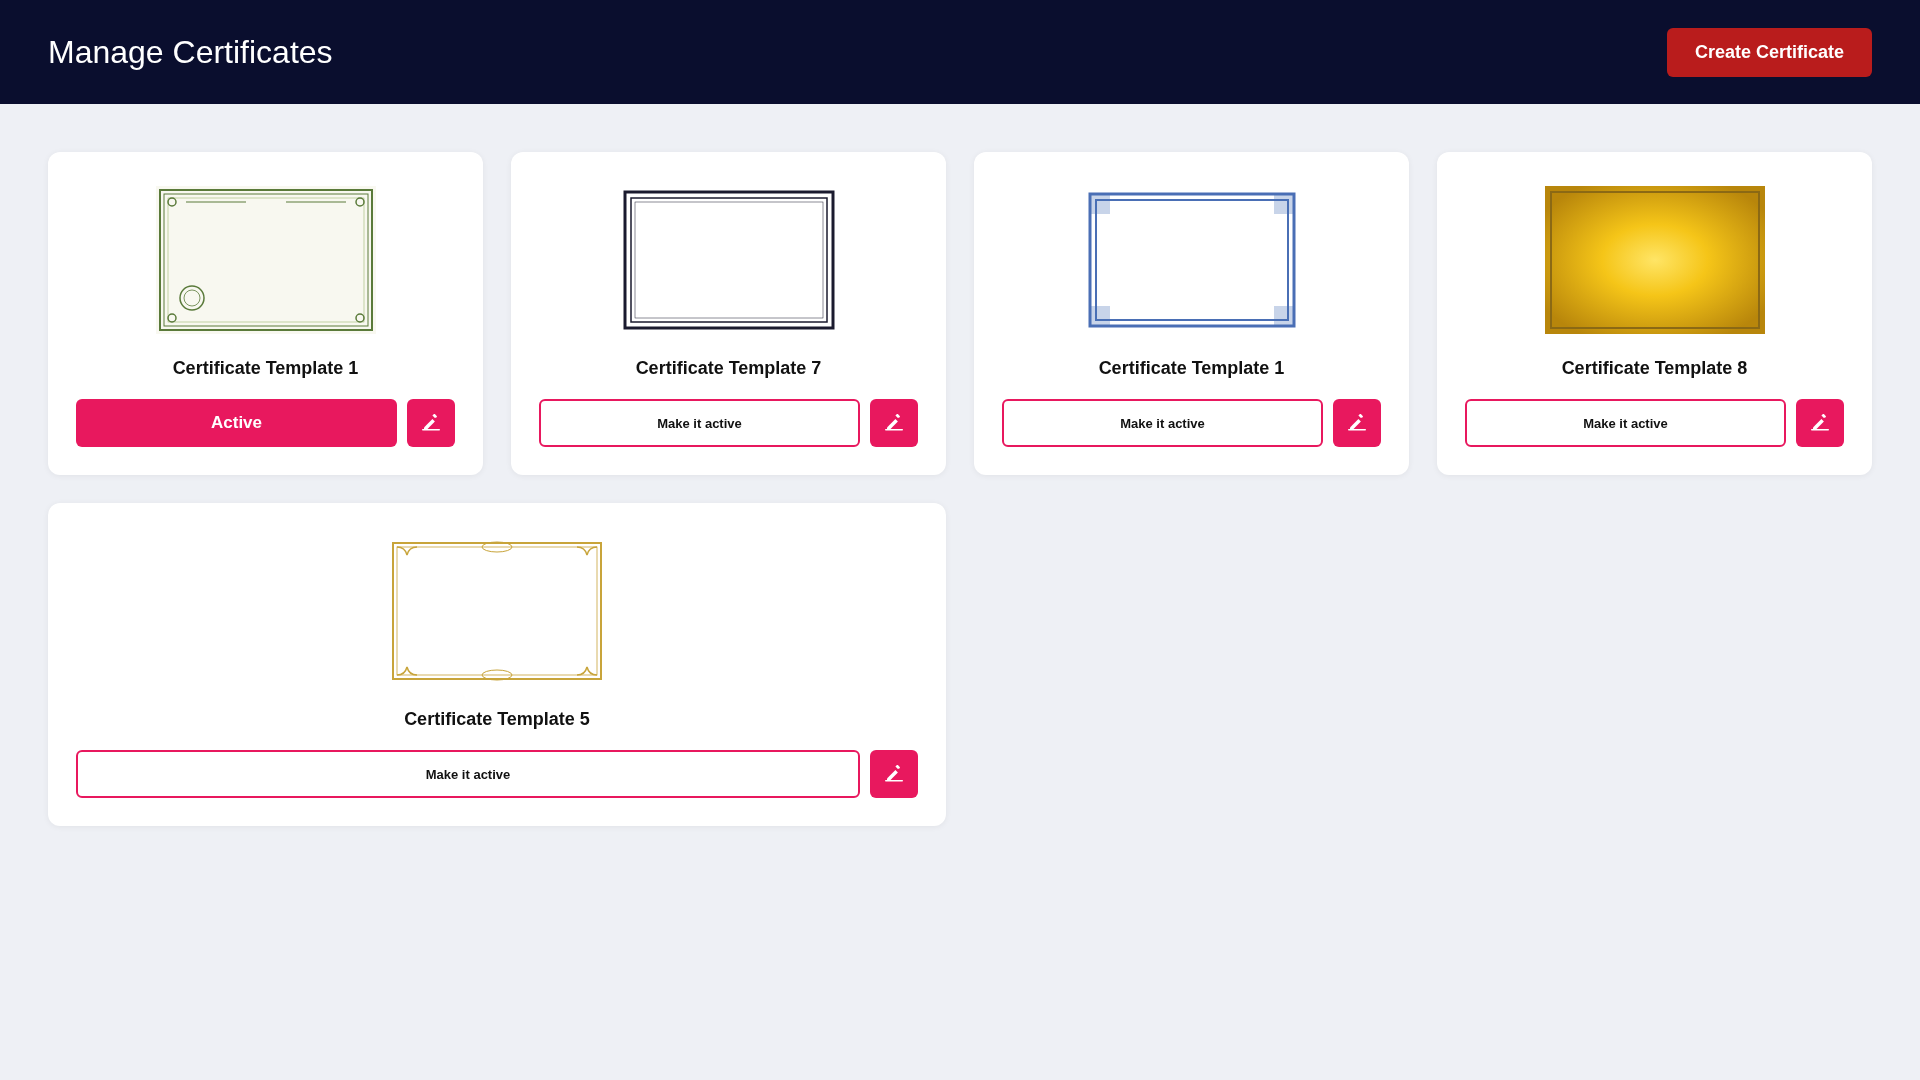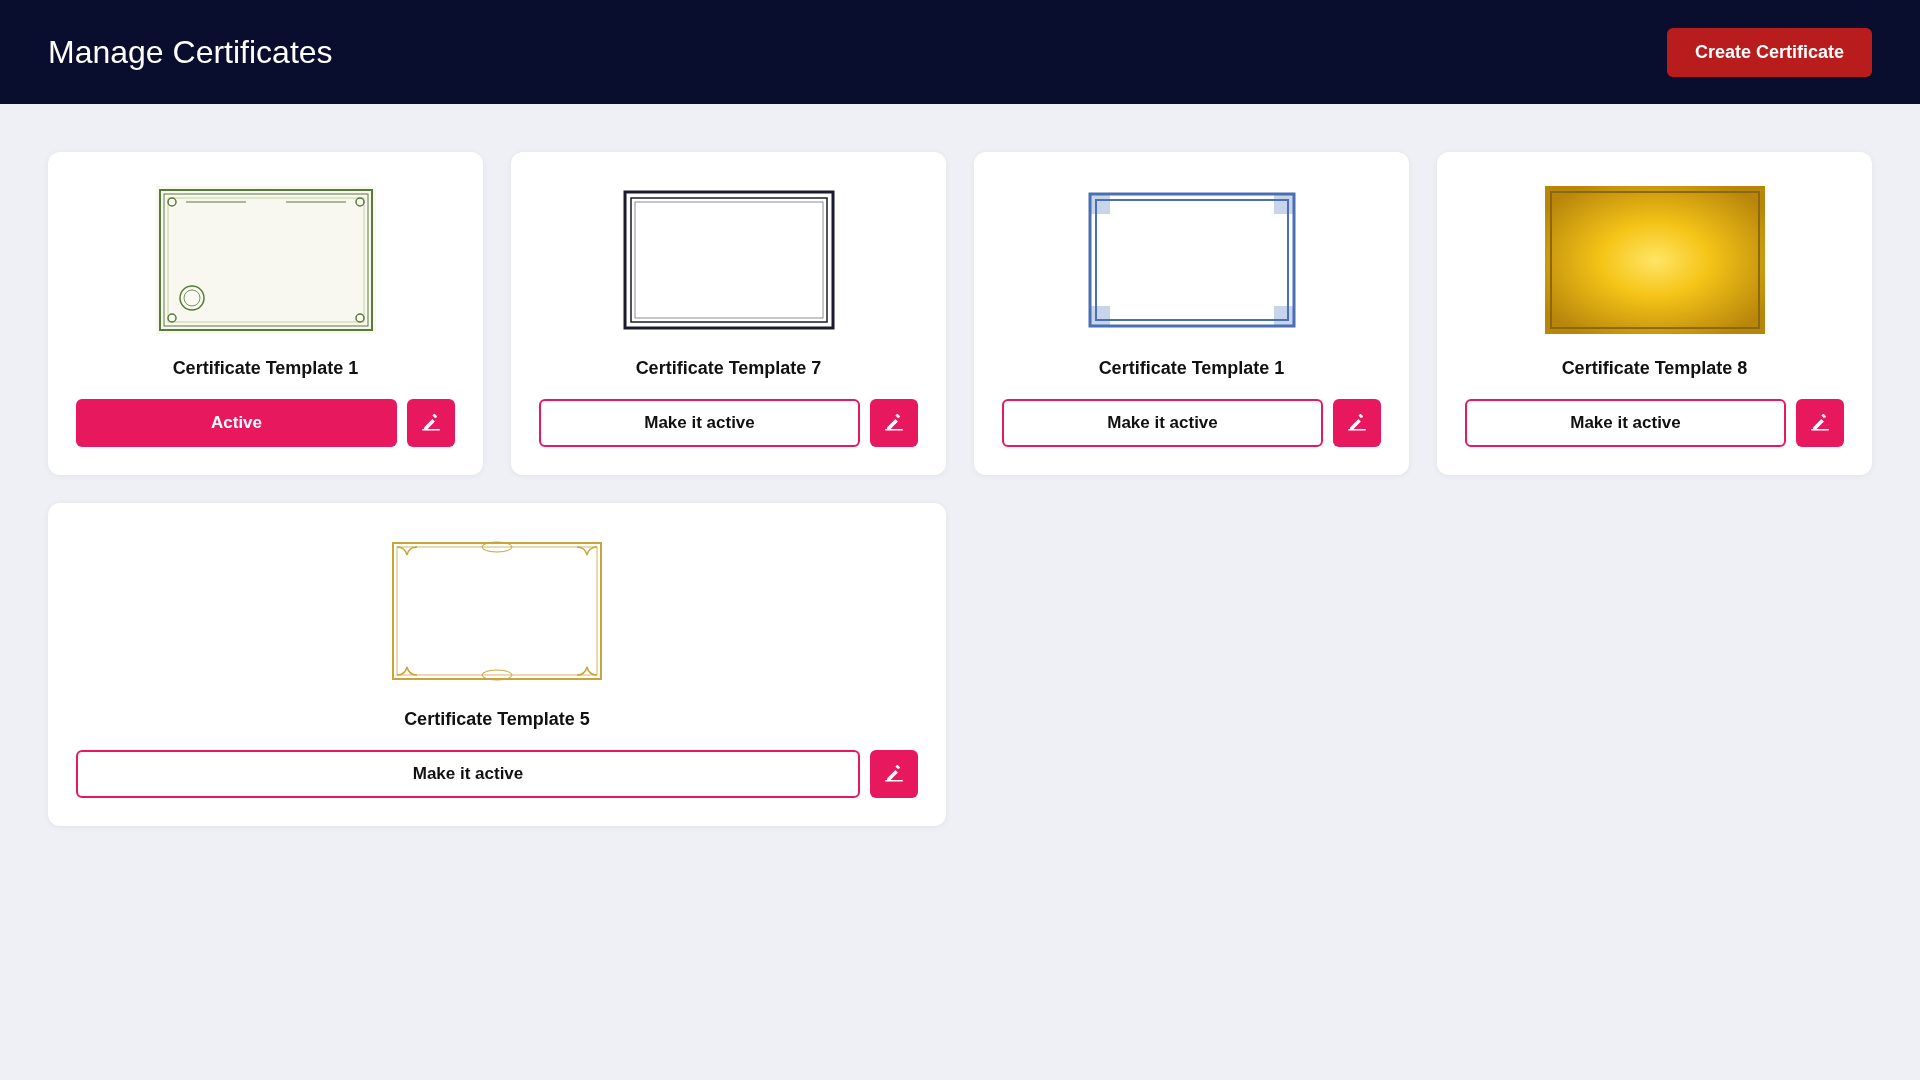--- a/index.html
+++ b/index.html
@@ -86,21 +86,21 @@
       font-weight: 600;
       cursor: pointer;
     }
     .btn-make-active {
       flex: 1;
       background: #fff;
       color: #111;
       border: 2px solid #e8185e;
       border-radius: 6px;
       padding: 12px 0;
-      font-size: 17px;
+      font-size: 13px;
       font-weight: 600;
       cursor: pointer;
     }
     .btn-edit {
       width: 48px;
       height: 48px;
       background: #e8185e;
       border: none;
       border-radius: 6px;
       color: #fff;

